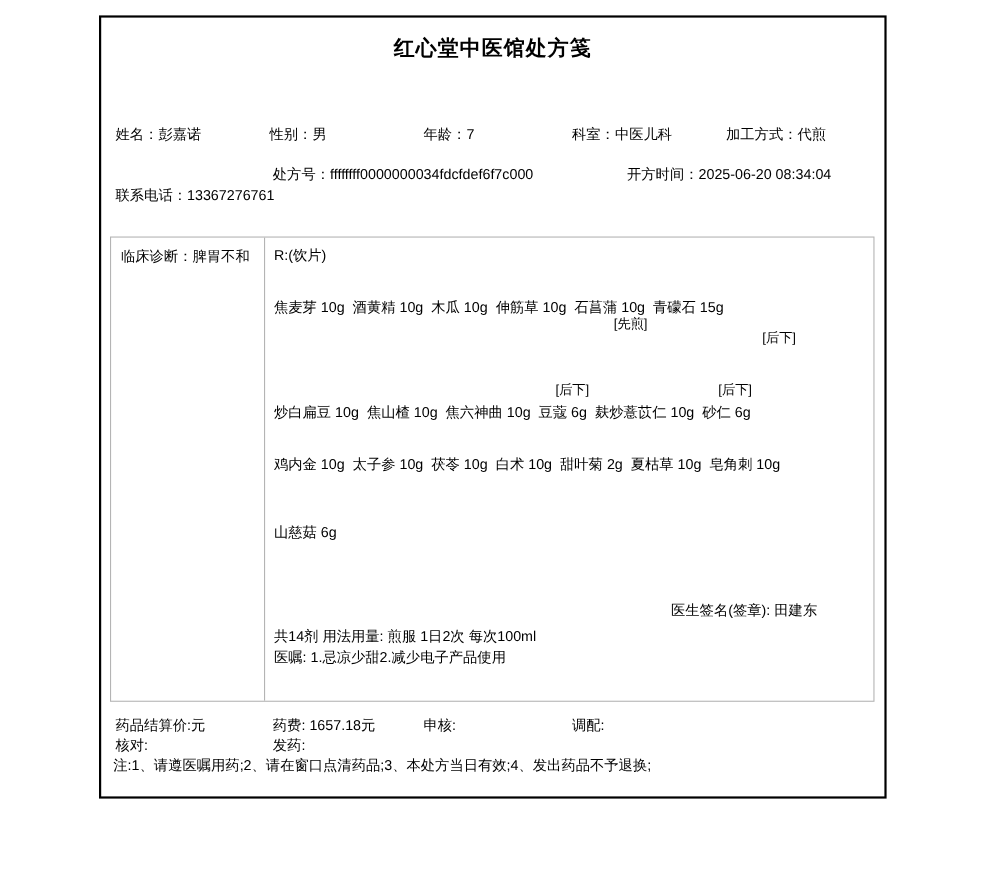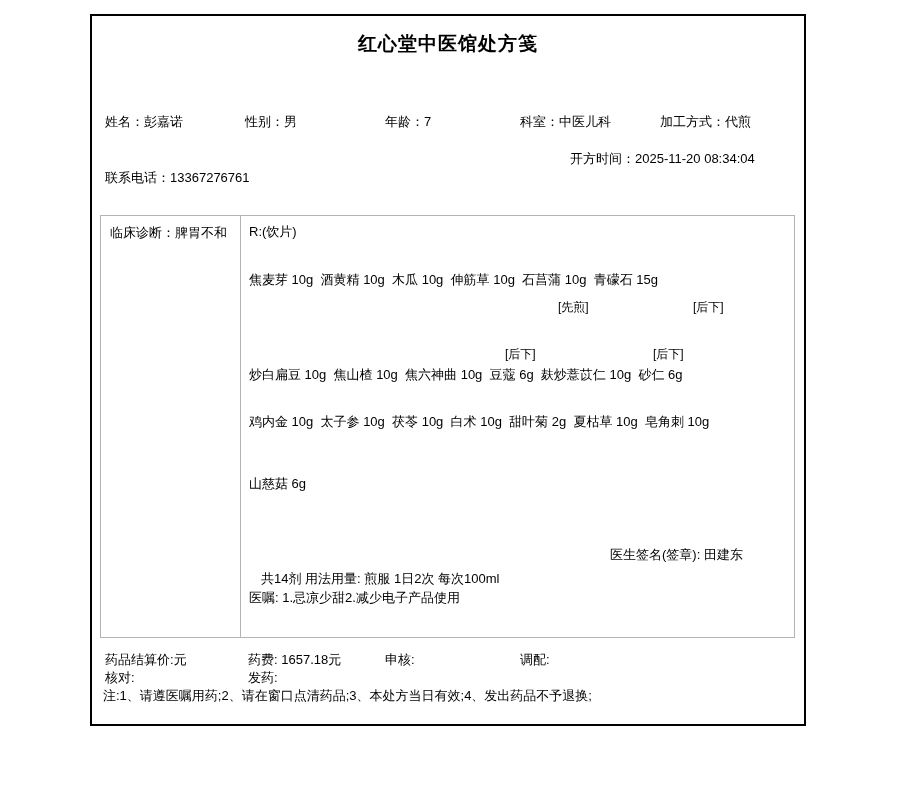--- a/index.html
+++ b/index.html
@@ -70,44 +70,45 @@
 
   <div class="title">红心堂中医馆处方笺</div>
 
   <div class="abs txt" style="left:105px; top:113px;"><span>姓名：</span><span>彭嘉诺</span></div>
   <div class="abs txt" style="left:245px; top:113px;"><span>性别：</span><span>男</span></div>
   <div class="abs txt" style="left:385px; top:113px;"><span>年龄：</span><span>7</span></div>
   <div class="abs txt" style="left:520px; top:113px;"><span>科室：</span><span>中医儿科</span></div>
   <div class="abs txt" style="left:660px; top:113px;"><span>加工方式：</span><span>代煎</span></div>
 
   <div class="abs txt" style="left:105px; top:150px;margin-top:19px;"><span>联系电话：</span><span>13367276761</span></div>
-  <div class="abs txt" style="left:570px; top:150px;"><span>开方时间：</span><span>2025-11-20 08:34:04</span></div>
+  <div class="abs txt" style="left:248px; top:150px;"><span>处方号：</span><span>ffffffff0000000034fdcfdef6f7c000</span></div>
+  <div class="abs txt" style="left:570px; top:150px;"><span>开方时间：</span><span>2025-06-20 08:34:04</span></div>
 
   <div class="rx-table">
     <div class="diag-cell"></div>
   </div>
 
   <div class="abs txt" style="left:110px; top:224px;"><span>临床诊断：</span><span>脾胃不和</span></div>
 
   <div class="abs txt" style="left:249px; top:223px;">R:(饮片)</div>
 
   <div class="abs txt" style="left:249px; top:271px;">焦麦芽 10g  酒黄精 10g  木瓜 10g  伸筋草 10g  石菖蒲 10g  青礞石 15g</div>
 
-  <div class="abs ann" style="left:558px; top:299px;text-align:center;">[先煎]</div>
+  <div class="abs ann" style="left:558px; top:286px;text-align:center;">[先煎]</div>
   <div class="abs ann" style="left:693px; top:299px;">[后下]</div>
 
 
   <div class="abs ann" style="left:505px; top:346px;">[后下]</div>
   <div class="abs ann" style="left:653px; top:346px;">[后下]</div>
 
   <div class="abs txt" style="left:249px; top:366px;">炒白扁豆 10g  焦山楂 10g  焦六神曲 10g  豆蔻 6g  麸炒薏苡仁 10g  砂仁 6g</div>
   <div class="abs txt" style="left:249px; top:413px;">鸡内金 10g  太子参 10g  茯苓 10g  白术 10g  甜叶菊 2g  夏枯草 10g  皂角刺 10g</div>
   <div class="abs txt" style="left:249px; top:461px;margin-top:14px;">山慈菇 6g</div>
 
-  <div class="abs txt" style="left:249px; top:570px;margin-left:12px;"><span>共14剂</span><span> </span><span>用法用量:</span><span> </span><span>煎服 1日2次 每次100ml</span></div>
+  <div class="abs txt" style="left:249px; top:570px;"><span>共14剂</span><span> </span><span>用法用量:</span><span> </span><span>煎服 1日2次 每次100ml</span></div>
 
   <div class="abs txt" style="left:610px; top:546px;"><span>医生签名(签章):</span><span> </span><span>田建东</span></div>
 
   <div class="abs txt" style="left:249px; top:589px;"><span>医嘱:</span><span> </span><span>1.忌凉少甜2.减少电子产品使用</span></div>
 
   <div class="abs txt" style="left:105px; top:651px;"><span>药品结算价:</span><span>元</span></div>
   <div class="abs txt" style="left:248px; top:651px;"><span>药费:</span><span> </span><span>1657.18元</span></div>
   <div class="abs txt" style="left:385px; top:651px;"><span>申核:</span><span></span></div>
   <div class="abs txt" style="left:520px; top:651px;"><span>调配:</span><span></span></div>
 

